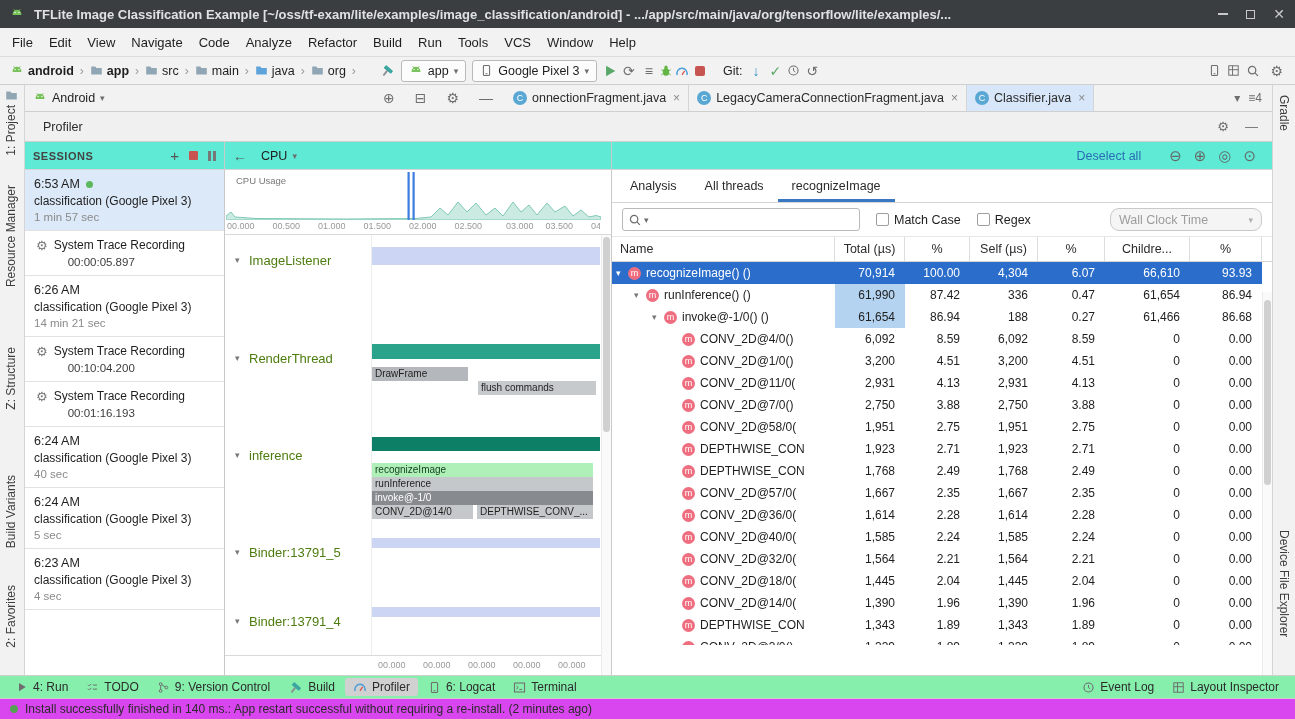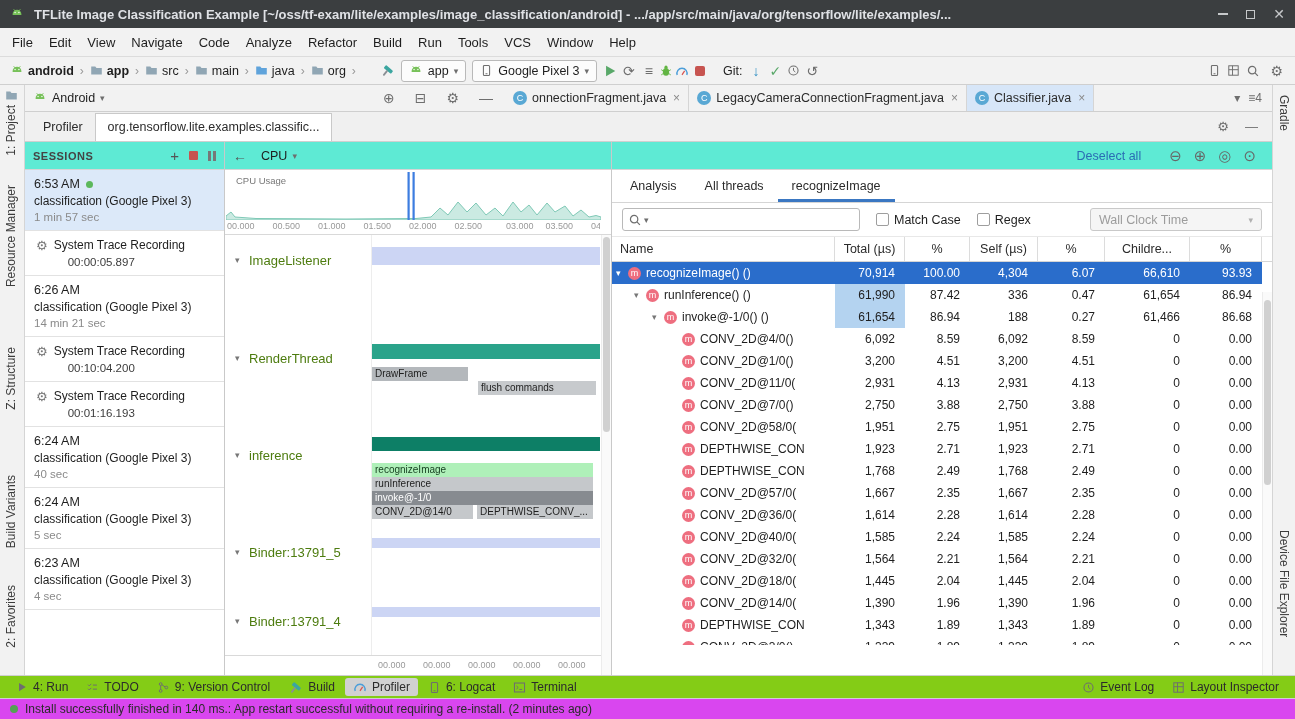--- a/index.html
+++ b/index.html
@@ -99,40 +99,40 @@
 .atab.sel{box-shadow:inset 0 -3px #3a77c2}
 .subtabs{height:30px;display:flex;align-items:stretch;padding-left:8px}
 .subtab{display:flex;align-items:center;padding:0 14px;font-size:12.5px;color:#2b2b2b}
 .subtab.sel{box-shadow:inset 0 -3px #3a77c2}
 .searchrow{height:33px;display:flex;align-items:center;padding:0 10px;gap:8px}
 .searchbox{width:238px;height:23px;border:1px solid #b9b9b9;border-radius:3px;display:flex;align-items:center;padding:0 5px;gap:2px;background:#fff}
 .searchbox input{border:none;outline:none;flex:1;font-size:12px;font-family:inherit}
 .cbwrap{display:flex;align-items:center;gap:5px;margin-left:8px}
 .cb{width:13px;height:13px;border:1px solid #9e9e9e;border-radius:2px;background:#fff}
 .cbl{font-size:12.5px}
-.clockdd{margin-left:auto;width:172px;height:23px;border:1px solid #c9c9c9;background:#f5f5f5;color:#9c9c9c;display:flex;align-items:center;padding:0 8px;font-size:12.5px;border-radius:3px}
+.clockdd{margin-left:auto;width:152px;height:23px;border:1px solid #c9c9c9;background:#f5f5f5;color:#9c9c9c;display:flex;align-items:center;padding:0 8px;font-size:12.5px;border-radius:9px}
 .clockdd .dar{margin-left:auto;color:#b0b0b0}
 .thead{display:flex;height:26px;border-bottom:1px solid #d5d5d5;border-top:1px solid #e8e8e8;align-items:stretch;font-size:12.5px;color:#2b2b2b}
 .hc{display:flex;align-items:center;justify-content:center;border-right:1px solid #dcdcdc}
 .hc.name{justify-content:flex-start;padding-left:8px}
 .w1{width:223px}.w2{width:70px}.w3{width:65px}.w4{width:68px}.w5{width:67px}.w6{width:85px}.w7{width:72px}
 .trows{height:383px;width:650px;overflow:hidden}
 .trow{display:flex;height:22px;align-items:stretch;font-size:12px}
 .trow.rsel{background:#2a6dcb;color:#fff}
 .c{display:flex;align-items:center;overflow:hidden}
 .num{justify-content:flex-end;padding-right:10px}
 .hot{background:#b4d3f0}
 .namec{white-space:nowrap}
 .arrow{width:12px;font-size:9px;color:#777;flex:0 0 auto}
 .rsel .arrow{color:#fff}
 .mico{width:13px;height:13px;border-radius:50%;background:#ee6e7f;color:#fff;font-size:9px;display:inline-flex;align-items:center;justify-content:center;margin-right:5px;flex:0 0 auto}
 .ascroll{position:absolute;right:0;top:150px;bottom:0;width:10px;background:#fafafa;border-left:1px solid #ececec}
 .athumb{position:absolute;right:1px;top:8px;width:7px;height:185px;background:#d0d0d0;border-radius:4px}
 
-.bottombar{height:23px;background:#84cc16;border-top:1px solid #cfcfcf;display:flex;align-items:center;padding:0 8px;font-size:12px;color:#2b2b2b;gap:2px}
+.bottombar{height:23px;background:#86efac;border-top:1px solid #cfcfcf;display:flex;align-items:center;padding:0 8px;font-size:12px;color:#2b2b2b;gap:2px}
 .bitem{display:flex;align-items:center;gap:5px;padding:2px 8px;border-radius:3px;white-space:nowrap}
 .bitem.sel{background:#d1d1d1}
 .bspacer{flex:1}
 .statusbar{height:21px;background:#d946ef;border-top:1px solid #cfcfcf;display:flex;align-items:center;padding:0 10px;font-size:12px;color:#2b2b2b}
 .smsg{display:flex;align-items:center;gap:7px;white-space:nowrap;overflow:hidden}
 .sdot{width:8px;height:8px;border-radius:50%;background:#54a254;flex:0 0 auto}
 .sright{margin-left:auto;display:flex;align-items:center;gap:14px;white-space:nowrap}
 </style>
 </head>
 <body>
@@ -372,21 +372,20 @@
           </div>
         </div>
       <div class="tabsright">
         <span>▾</span>
         <span>≡<span>4</span></span>
       </div>
     </div>
 
     <div class="profrow" id="profrow">
       <div class="ptab">Profiler</div>
-        <div class="ptab sel">org.tensorflow.lite.examples.classific...</div>
         <div class="profics">
         <span>⚙</span>
         <span>—</span>
       </div>
     </div>
 
     <div class="panels">
 
       <div class="sessions">
         <div class="phead sesshead">

